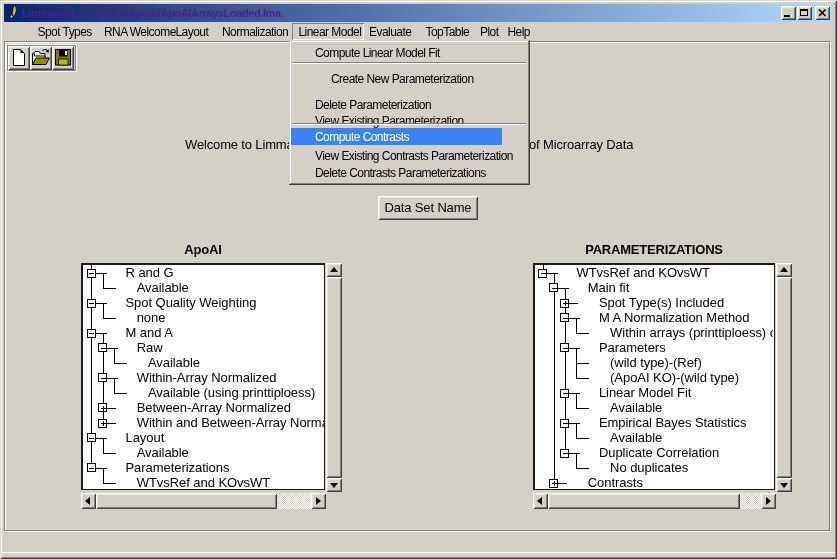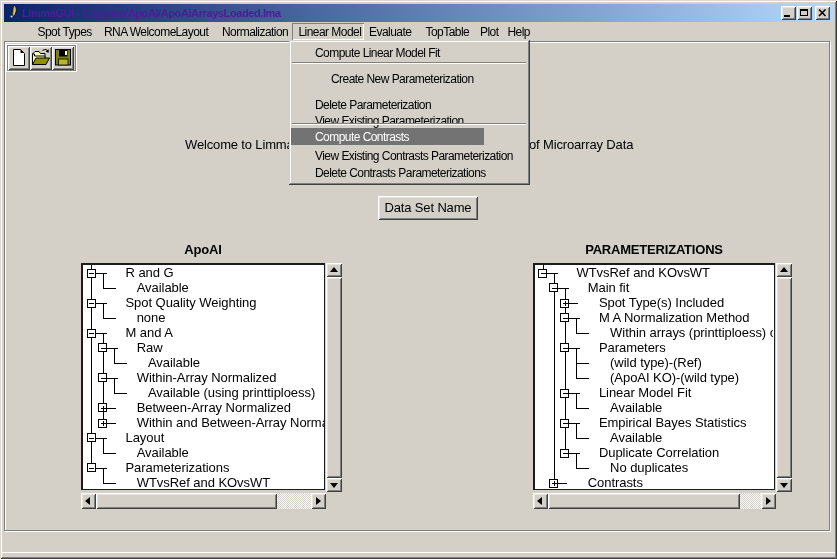--- a/index.html
+++ b/index.html
@@ -280,21 +280,21 @@
 
   <div class="abs" style="left:289px;top:40px;width:241px;height:145px;background:#d4d0c8;
      box-shadow: inset -1px -1px 0 #404040, inset 1px 1px 0 #d4d0c8,
                  inset -2px -2px 0 #808080, inset 2px 2px 0 #ffffff;">
     <div class="mtxt" style="left:26px;top:6px;">Compute Linear Model Fit</div>
     <div class="abs" style="left:3px;top:22px;width:234px;height:2px;border-top:1px solid #808080;border-bottom:1px solid #ffffff;"></div>
     <div class="mtxt" style="left:26px;top:32px;margin-left:16px;">Create New Parameterization</div>
     <div class="mtxt" style="left:26px;top:49px;margin-top:25px;">View Existing Parameterization</div>
     <div class="mtxt" style="left:26px;top:58px;">Delete Parameterization</div>
     <div class="abs" style="left:3px;top:83px;width:234px;height:2px;border-top:1px solid #808080;border-bottom:1px solid #ffffff;"></div>
-    <div class="abs" style="left:2px;top:88px;width:193px;height:17px;background:#737373;text-decoration:underline;">
+    <div class="abs" style="left:2px;top:88px;width:211px;height:17px;background:#3b82f6;text-decoration:underline;">
       <div class="mtxt" style="left:24px;top:2px;color:#ffffff;">Compute Contrasts</div>
     </div>
     <div class="mtxt" style="left:26px;top:109px;">View Existing Contrasts Parameterization</div>
     <div class="mtxt" style="left:26px;top:126px;">Delete Contrasts Parameterizations</div>
   </div>
 
   <div class="abs" style="left:2px;top:552px;width:833px;height:1px;background:#ffffff;"></div>
 </div>
 
 </body></html>

